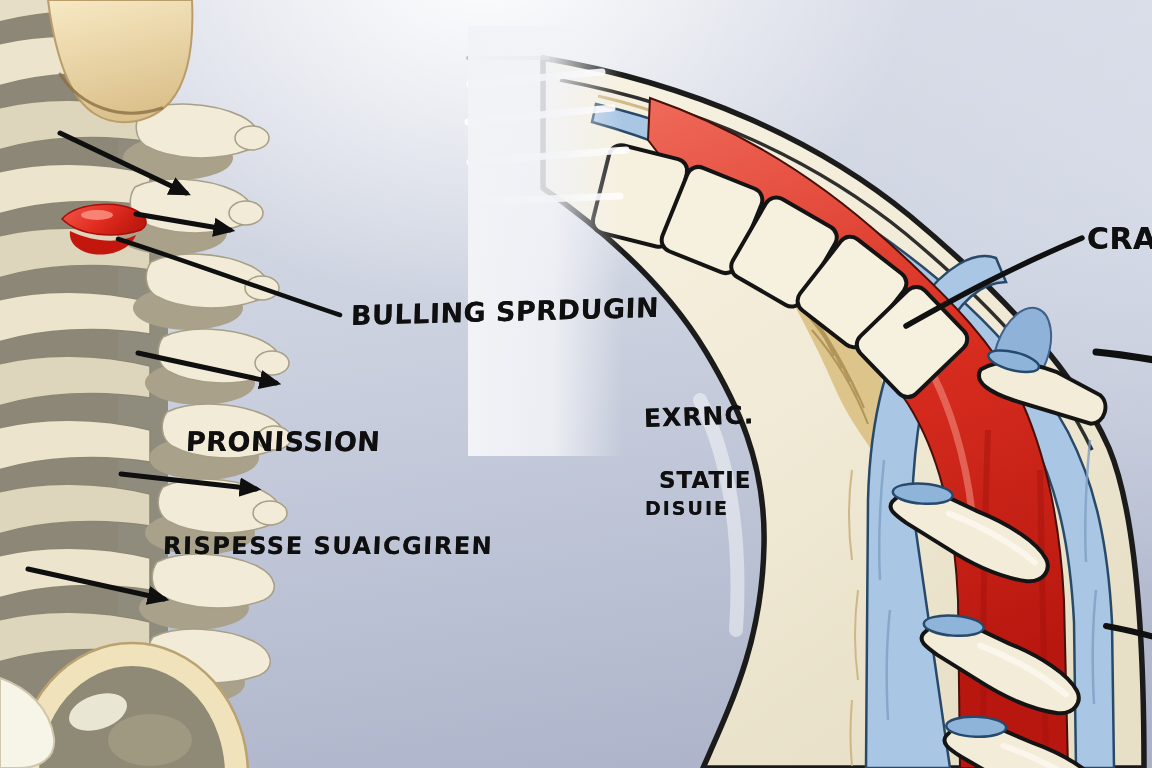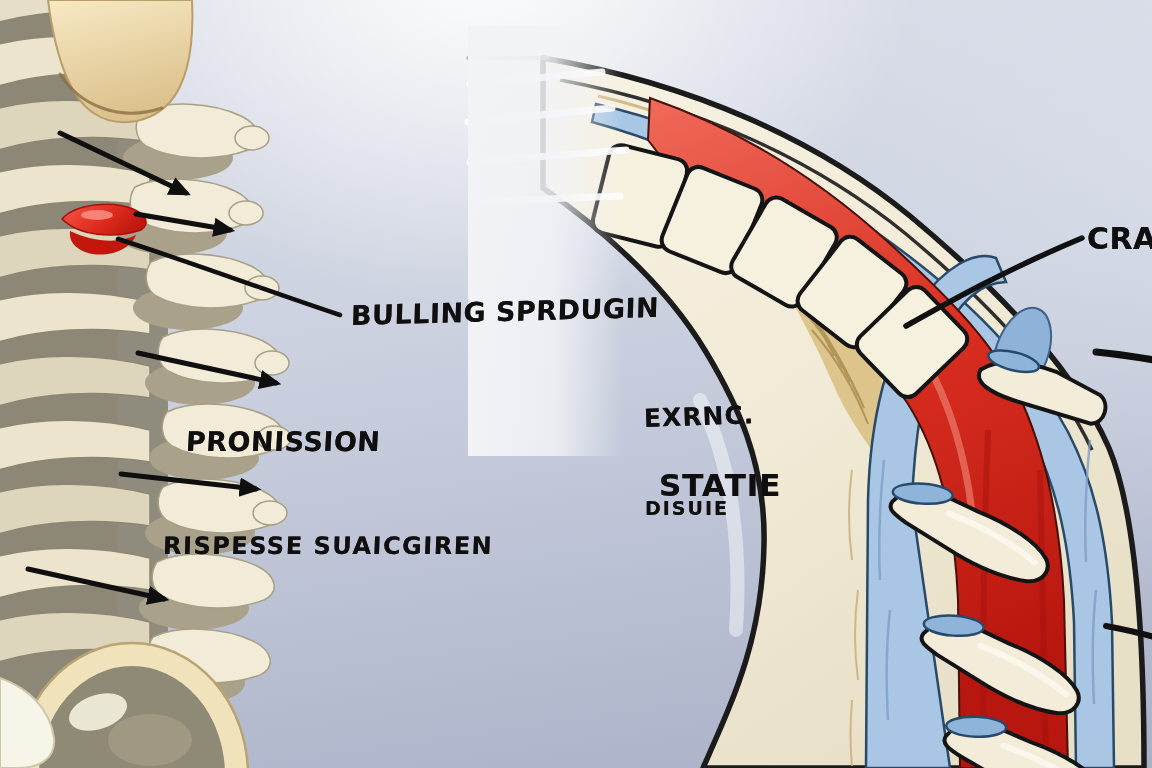--- a/index.html
+++ b/index.html
@@ -14,21 +14,21 @@
   svg.art{position:absolute;left:0;top:0;}
   .lbl{
     position:absolute;color:#0f0f0f;font-weight:700;white-space:nowrap;
     letter-spacing:0.5px;transform-origin:left center;
     text-shadow:0 0 0.6px rgba(15,15,15,0.75);
   }
   .lbl-bulling   {left:351px;top:300px;font-size:27px;transform:rotate(-1.5deg) skewX(-3deg);}
   .lbl-pronission{left:186px;top:426px;font-size:27px;transform:skewX(-3deg);}
   .lbl-rispesse  {left:163px;top:532px;font-size:24px;letter-spacing:1.5px;transform:skewX(-2deg);}
   .lbl-exrnc     {left:644px;top:404px;font-size:25px;transform:rotate(-2deg);letter-spacing:1px;}
-  .lbl-statie    {left:659px;top:467px;font-size:31px;letter-spacing:1px;}
+  .lbl-statie    {left:659px;top:467px;font-size:23px;letter-spacing:1px;}
   .lbl-disuie    {left:645px;top:497px;font-size:19px;letter-spacing:2px;}
   .lbl-crat      {left:1087px;top:221px;font-size:30px;letter-spacing:0.5px;}
 </style>
 </head>
 <body>
 
 <div class="stage">
 
   <svg class="art" width="1152" height="768" viewBox="0 0 1152 768">
     <defs>

